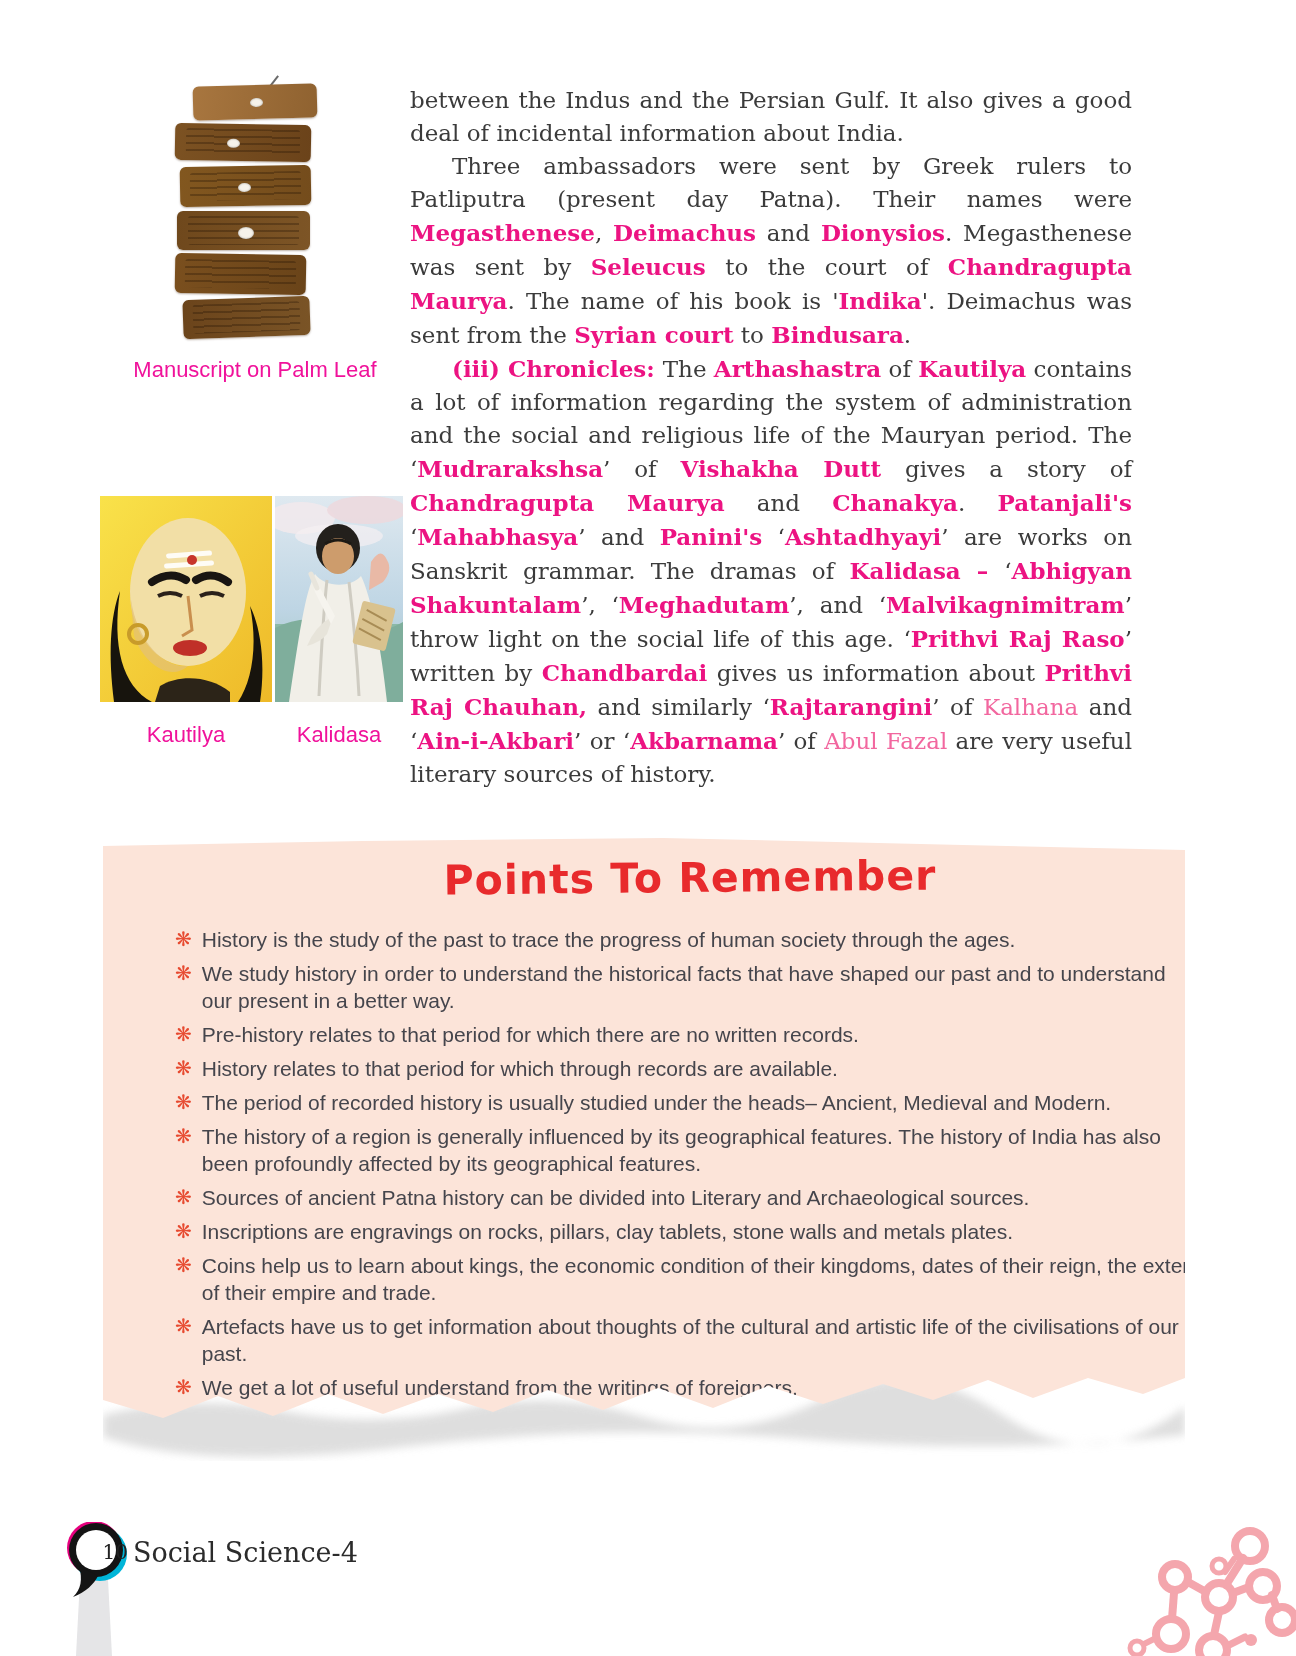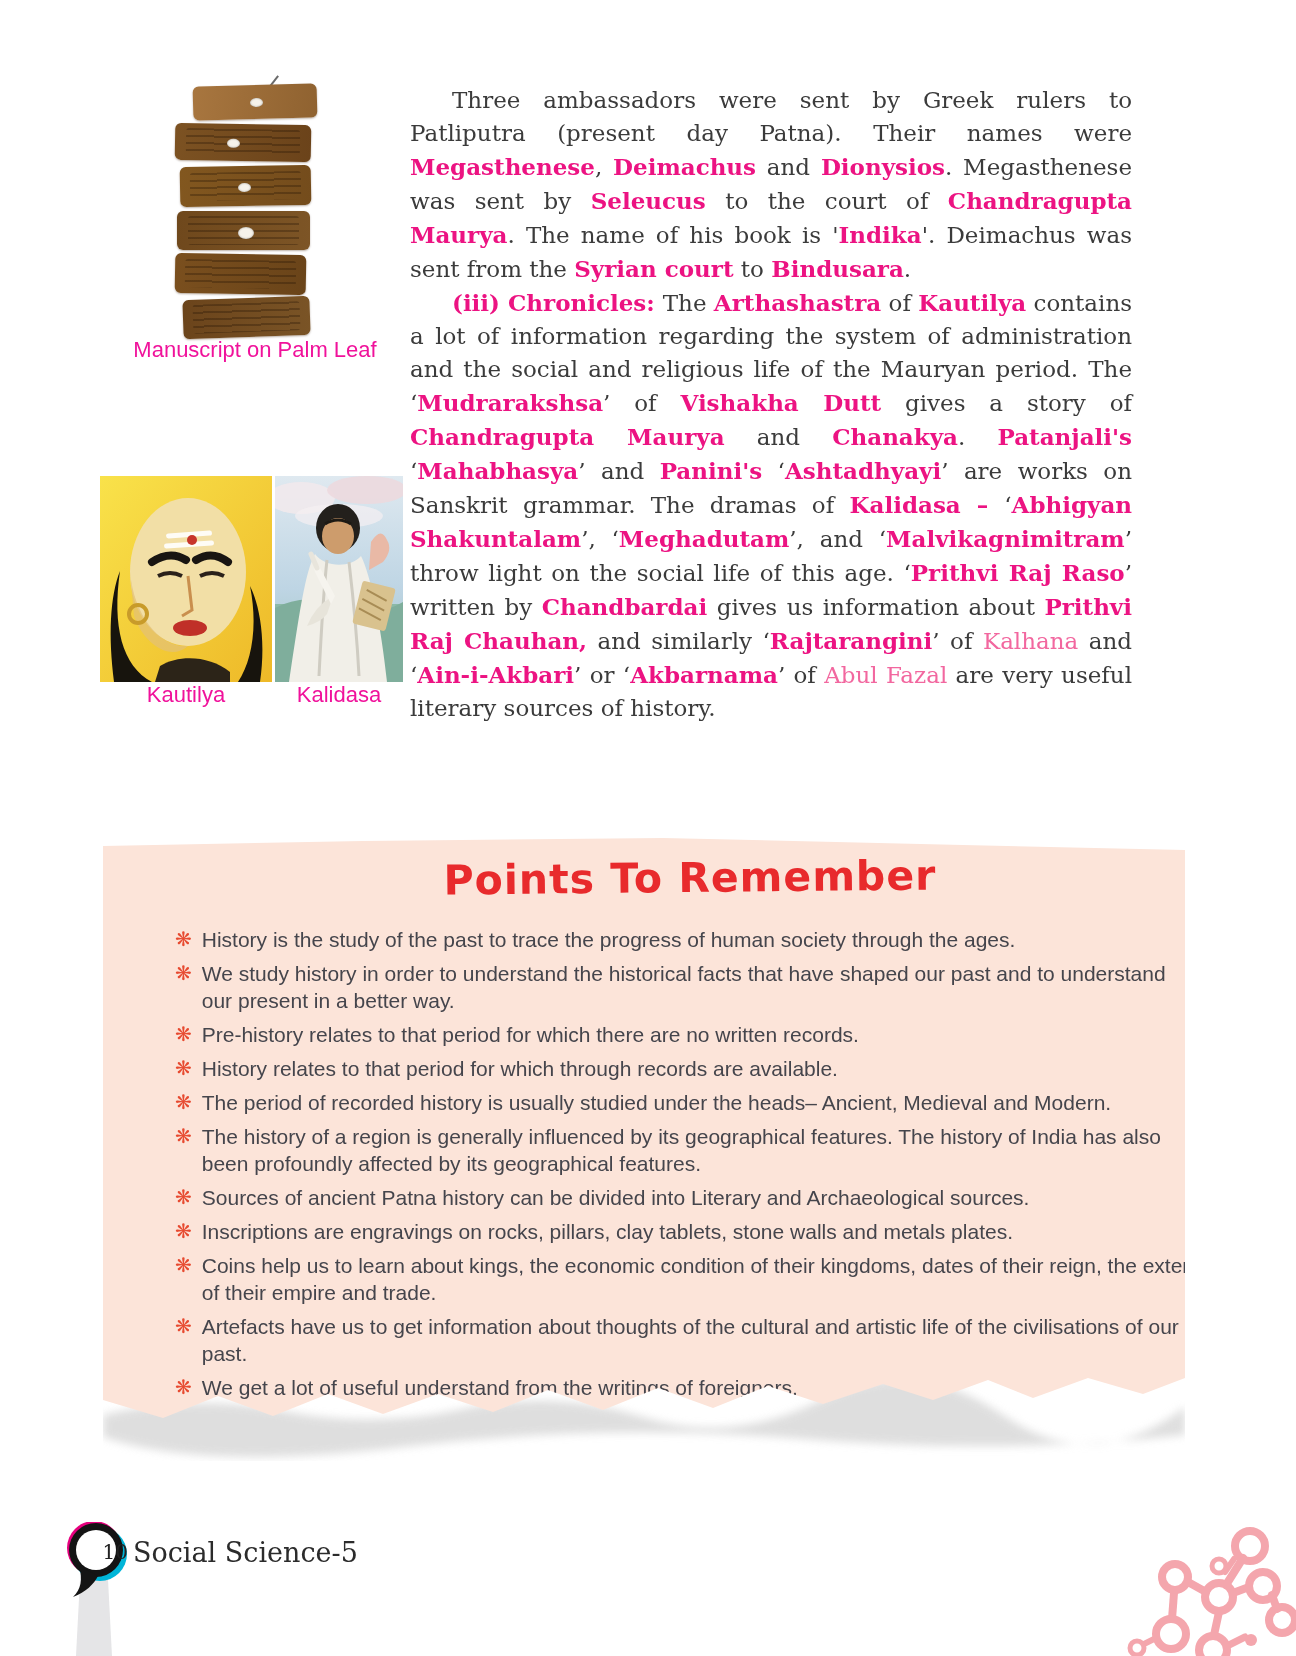--- a/index.html
+++ b/index.html
@@ -17,21 +17,21 @@
     --strip_gray:#e5e5e7;
   }
   html,body{margin:0;padding:0;background:#fff;}
   .page{position:relative;width:1296px;height:1656px;background:#fff;overflow:hidden;
         font-family:"DejaVu Serif", serif;}
 
   
   .figures-col{position:absolute;left:100px;top:85px;width:310px;}
   .figure{margin:0;}
   .figcaption{font-family:"Liberation Sans", sans-serif;color:var(--caption_pink,#f0129b);
-              font-size:22px;text-align:center;margin-top:0;}
+              font-size:22px;text-align:center;margin-top:20px;}
   
   .manuscript{position:relative;width:240px;height:252px;margin:0 auto;}
   .strip{position:absolute;border-radius:6px;box-shadow:0 1px 2px rgba(60,30,0,.35);}
   .strip .lines{position:absolute;left:8%;top:14%;width:84%;height:72%;
     background:repeating-linear-gradient(180deg, rgba(32,16,2,.55) 0 2px, transparent 2px 7px);
     opacity:.55;border-radius:3px;}
   .strip .hole{position:absolute;width:13px;height:9px;background:#f6f2ea;border-radius:50%;
     box-shadow:0 0 2px rgba(0,0,0,.4) inset;}
   .s1{top:0;left:58px;width:124px;height:34px;background:linear-gradient(100deg,#a8763f,#8f6230);transform:rotate(-1.5deg);}
   .s2{top:39px;left:40px;width:136px;height:37px;background:linear-gradient(95deg,#7c5222,#6b431a);transform:rotate(1deg);}
@@ -174,20 +174,21 @@
           <path d="M42,92 L36,78" stroke="#e8e5dc" stroke-width="5" stroke-linecap="round"></path>
           <rect x="82" y="108" width="34" height="44" rx="3" fill="#d9c28e" transform="rotate(14 99 130)"></rect>
           <path d="M88,116 l22,6 M86,126 l24,6 M85,136 l24,6" stroke="#a88c55" stroke-width="2" transform="rotate(14 99 130)"></path>
         </svg>
         <figcaption class="figcaption">Kalidasa</figcaption>
       </figure>
     </div>
   </aside>
 
   <div class="text-col">
+    <p class="para"><span class="seg-n">between the Indus and the Persian Gulf. It also gives a good deal of incidental information about India.</span></p>
     <p class="para indent"><span class="seg-n">Three ambassadors were sent by Greek rulers to Patliputra (present day Patna). Their names were </span><span class="seg-b">Megasthenese</span><span class="seg-n">, </span><span class="seg-b">Deimachus</span><span class="seg-n"> and </span><span class="seg-b">Dionysios</span><span class="seg-n">. Megasthenese was sent by </span><span class="seg-b">Seleucus</span><span class="seg-n"> to the court of </span><span class="seg-b">Chandragupta Maurya</span><span class="seg-n">. The name of his book is '</span><span class="seg-b">Indika</span><span class="seg-n">'. Deimachus was sent from the </span><span class="seg-b">Syrian court</span><span class="seg-n"> to </span><span class="seg-b">Bindusara</span><span class="seg-n">.</span></p>
     <p class="para indent"><span class="seg-b">(iii) Chronicles: </span><span class="seg-n">The </span><span class="seg-b">Arthashastra</span><span class="seg-n"> of </span><span class="seg-b">Kautilya</span><span class="seg-n"> contains a lot of information regarding the system of administration and the social and religious life of the Mauryan period. The ‘</span><span class="seg-b">Mudrarakshsa</span><span class="seg-n">’ of </span><span class="seg-b">Vishakha Dutt</span><span class="seg-n"> gives a story of </span><span class="seg-b">Chandragupta Maurya</span><span class="seg-n"> and </span><span class="seg-b">Chanakya</span><span class="seg-n">. </span><span class="seg-b">Patanjali's</span><span class="seg-n"> ‘</span><span class="seg-b">Mahabhasya</span><span class="seg-n">’ and </span><span class="seg-b">Panini's</span><span class="seg-n"> ‘</span><span class="seg-b">Ashtadhyayi</span><span class="seg-n">’  are works on Sanskrit grammar. The dramas of </span><span class="seg-b">Kalidasa – </span><span class="seg-n">‘</span><span class="seg-b">Abhigyan Shakuntalam</span><span class="seg-n">’, ‘</span><span class="seg-b">Meghadutam</span><span class="seg-n">’, and ‘</span><span class="seg-b">Malvikagnimitram</span><span class="seg-n">’ throw light on the social life of this age. ‘</span><span class="seg-b">Prithvi Raj Raso</span><span class="seg-n">’ written by </span><span class="seg-b">Chandbardai</span><span class="seg-n"> gives us information about </span><span class="seg-b">Prithvi Raj Chauhan,</span><span class="seg-n"> and similarly ‘</span><span class="seg-b">Rajtarangini</span><span class="seg-n">’ of </span><span class="seg-p">Kalhana</span><span class="seg-n"> and ‘</span><span class="seg-b">Ain-i-Akbari</span><span class="seg-n">’ or ‘</span><span class="seg-b">Akbarnama</span><span class="seg-n">’ of </span><span class="seg-p">Abul Fazal</span><span class="seg-n"> are very useful literary sources of history.</span></p>
   </div>
 
   <svg class="tear-shadow" viewBox="0 0 1082 80">
     <defs>
         <filter id="blur4" x="-20%" y="-60%" width="140%" height="240%">
           <feGaussianBlur stdDeviation="4"></feGaussianBlur>
         </filter>
       </defs>
@@ -250,21 +251,21 @@
 
   <div class="gray-strip"></div>
   <svg class="page-badge" viewBox="0 0 62 78">
     <circle cx="28" cy="26" r="27" fill="#e6007e"></circle>
     <circle cx="34" cy="32" r="27" fill="#00b5d8"></circle>
     <path d="M30,1 A27,27 0 1 0 30,55 A27,27 0 1 0 30,1 Z" fill="#141414"></path>
     <path d="M13,44 C17,58 15,67 7,75 C20,70 28,62 32,54 Z" fill="#141414"></path>
     <circle cx="30" cy="28" r="20" fill="#ffffff"></circle>
   </svg>
   <div class="badge-num">10</div>
-  <div class="book-title">Social Science-5</div>
+  <div class="book-title">Social Science-4</div>
 
   <svg class="molecule" viewBox="0 0 170 135">
     <g stroke="#f4a6ad" fill="none" stroke-linecap="round">
       <line x1="117" y1="37" x2="100" y2="64" stroke-width="8"></line>
       <line x1="62" y1="61" x2="80" y2="71" stroke-width="8"></line>
       <line x1="99" y1="51" x2="108" y2="38" stroke-width="6"></line>
       <line x1="93" y1="91" x2="88" y2="114" stroke-width="8"></line>
       <line x1="46" y1="98" x2="48" y2="72" stroke-width="8"></line>
       <line x1="18" y1="123" x2="30" y2="117" stroke-width="6"></line>
       <line x1="119" y1="116" x2="101" y2="125" stroke-width="7"></line>

